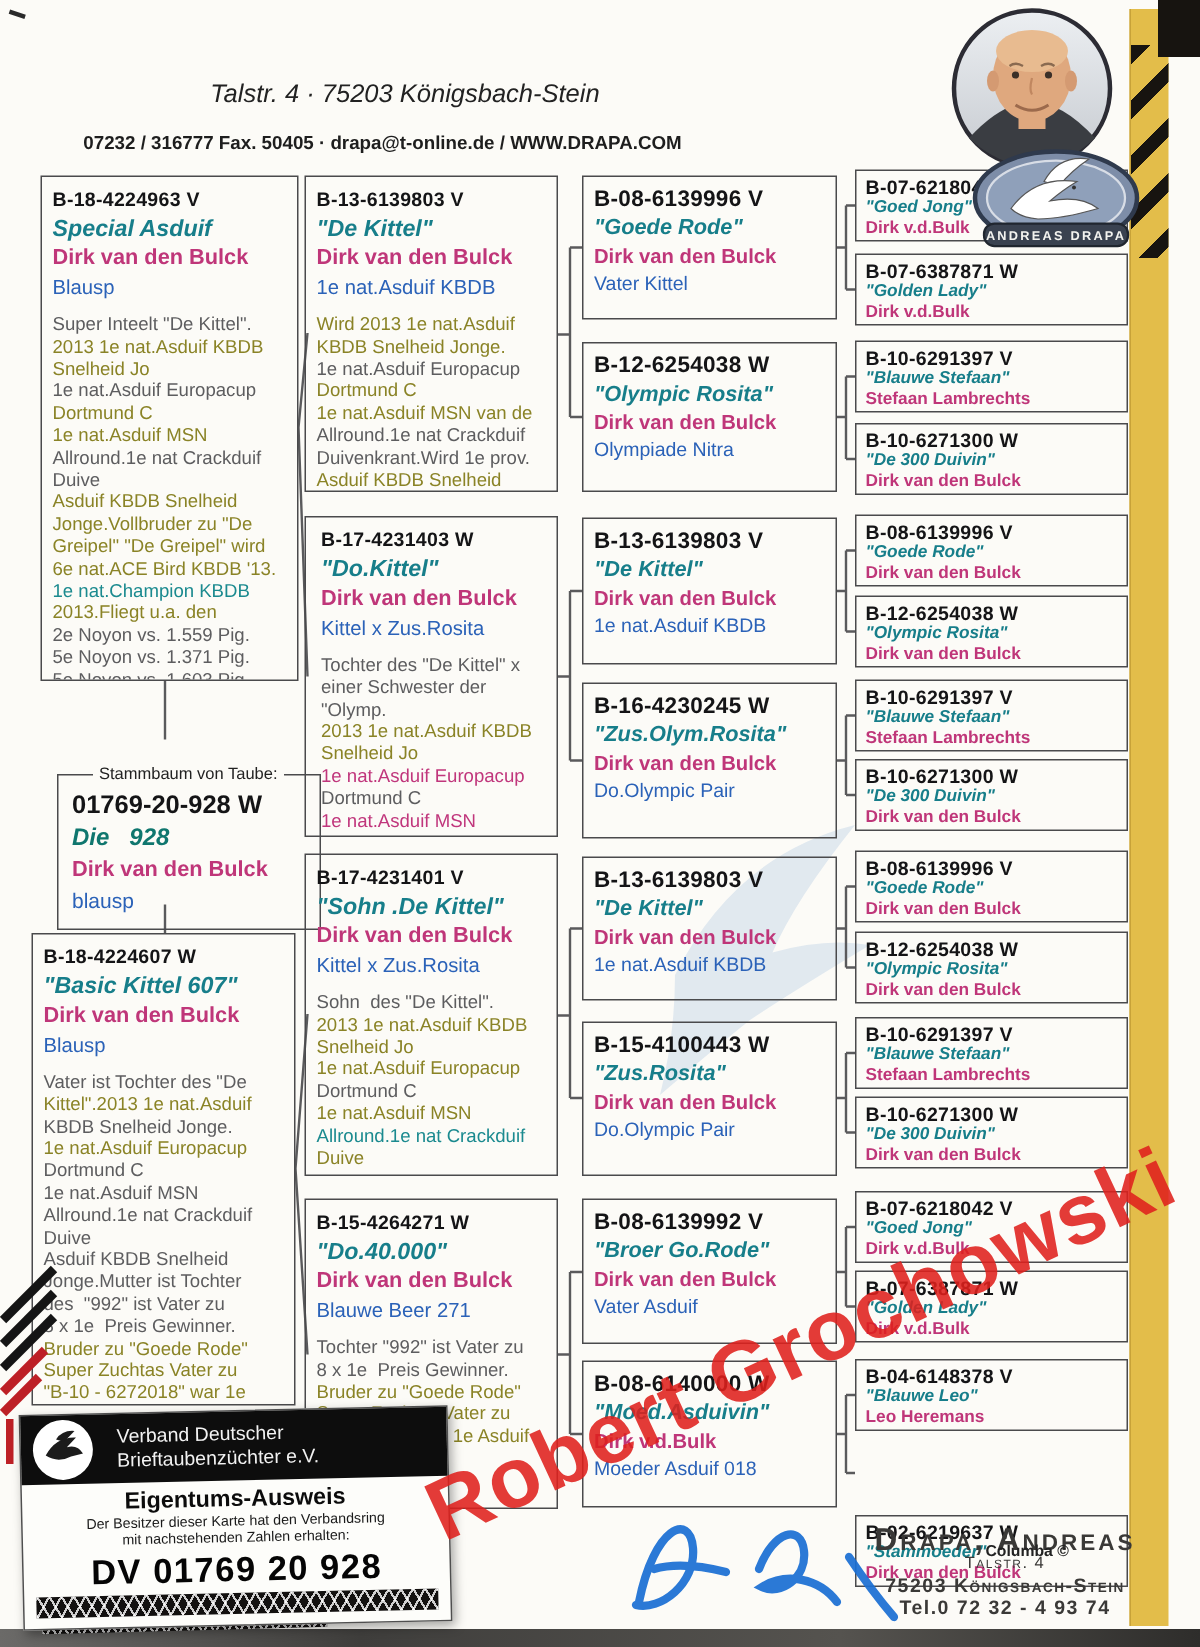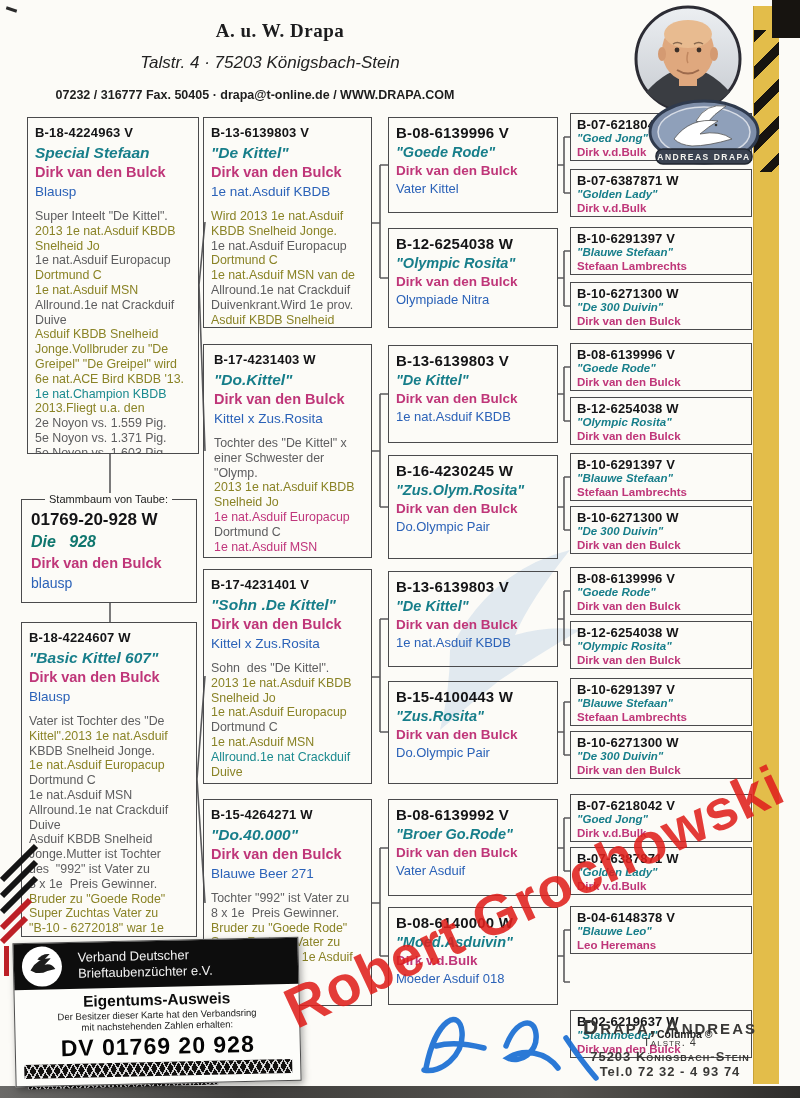--- a/index.html
+++ b/index.html
@@ -38,21 +38,21 @@
   .pbox.g3 .owner{font-size:13.5px;line-height:18px;}
   .pbox.g3 .info{font-size:13px;line-height:18px;}
   .pbox.g4{padding:3px 6px;}
   .pbox.g4 .ring{font-size:13px;line-height:15px;}
   .pbox.g4 .pname{font-size:11.5px;line-height:13.5px;}
   .pbox.g4 .owner{font-size:11.5px;line-height:13.5px;}
   .c-gray{color:#5d5d5f}.c-olive{color:#8a8326}.c-teal{color:#1b8a8f}
   .c-magenta{color:#c0367c}.c-blue{color:#2b62b8}
   
   .subject{position:absolute;left:21px;top:493px;width:176px;height:110px;z-index:6;
-           border:1.5px solid #4a4a4c;margin:0;padding:4px 9px;box-sizing:border-box;background:transparent;}
+           border:1.5px solid #4a4a4c;margin:17px;padding:4px 9px;box-sizing:border-box;background:transparent;}
   .subject legend{font-size:11px;color:#222;padding:0 4px;margin-left:14px;}
   .subject .ring{font-weight:bold;font-size:17px;line-height:22px;color:#141416;}
   .subject .pname{font-weight:bold;font-style:italic;font-size:16px;line-height:22px;color:#0f766e;white-space:pre-wrap;}
   .subject .owner{font-weight:bold;font-size:14.5px;line-height:21px;color:#bf3679;}
   .subject .info{font-size:14px;line-height:19px;color:#2b62b8;}
   
   .connectors{position:absolute;left:0;top:0;z-index:5;}
   
   .dove-wm{position:absolute;left:420px;top:530px;z-index:1;opacity:.55;}
   .red-wm{position:absolute;left:288px;top:978px;z-index:30;transform:rotate(-25deg);
@@ -92,21 +92,20 @@
 
 <div class="page">
 
   <div class="corner-mark"></div>
   <div class="stripe">
       <div class="hatch"></div>
     </div>
   <div class="corner-tr"></div>
   <div class="bottom-band"></div>
 
-  <div class="hdr-name">A. u. W. Drapa</div>
   <div class="hdr-addr">Talstr. 4  ·  75203 Königsbach-Stein</div>
   <div class="hdr-contact">07232 / 316777 Fax. 50405  ·  drapa@t-online.de / WWW.DRAPA.COM</div>
 
   <div class="photo">
     <svg width="110" height="110" viewBox="0 0 110 110">
       <defs>
           <linearGradient id="pg" x1="0" y1="0" x2="0" y2="1">
         <stop offset="0" stop-color="#eceff2"></stop>
             <stop offset="1" stop-color="#c6cad0"></stop>
           </linearGradient>
@@ -173,21 +172,21 @@
     <legend>Stammbaum von Taube:</legend>
     <div class="ring">01769-20-928 W</div>
     <div class="pname">Die   928</div>
     <div class="owner">Dirk van den Bulck</div>
     <div class="info">blausp</div>
   </fieldset>
 
   <div id="boxes">
       <div class="pbox g1" style="left: 27px; top: 117px; width: 172px; height: 337px;">
         <div class="ring">B-18-4224963 V</div>
-        <div class="pname">Special Stefaan</div>
+        <div class="pname">Special Asduif</div>
         <div class="owner">Dirk van den Bulck</div>
         <div class="info">Blausp</div>
         <div class="notes"><div class="c-gray">Super Inteelt "De Kittel".</div><div class="c-olive">2013 1e nat.Asduif KBDB</div><div class="c-olive">Snelheid Jo</div><div class="c-gray">1e nat.Asduif Europacup</div><div class="c-olive">Dortmund C</div><div class="c-olive">1e nat.Asduif MSN</div><div class="c-gray">Allround.1e nat Crackduif</div><div class="c-gray">Duive</div><div class="c-olive">Asduif KBDB Snelheid</div><div class="c-olive">Jonge.Vollbruder zu "De</div><div class="c-olive">Greipel" "De Greipel" wird</div><div class="c-olive">6e nat.ACE Bird KBDB '13.</div><div class="c-teal">1e nat.Champion KBDB</div><div class="c-olive">2013.Fliegt u.a. den</div><div class="c-gray">2e Noyon vs. 1.559 Pig.</div><div class="c-gray">5e Noyon vs. 1.371 Pig.</div><div class="c-gray">5e Noyon vs. 1.603 Pig.</div></div>
       </div>
       <div class="pbox g1" style="left: 21px; top: 622px; width: 176px; height: 315px;">
         <div class="ring">B-18-4224607 W</div>
         <div class="pname">"Basic Kittel 607"</div>
         <div class="owner">Dirk van den Bulck</div>
         <div class="info">Blausp</div>
         <div class="notes"><div class="c-gray">Vater ist Tochter des "De</div><div class="c-olive">Kittel".2013 1e nat.Asduif</div><div class="c-gray">KBDB Snelheid Jonge.</div><div class="c-olive">1e nat.Asduif Europacup</div><div class="c-gray">Dortmund C</div><div class="c-gray">1e nat.Asduif MSN</div><div class="c-gray">Allround.1e nat Crackduif</div><div class="c-gray">Duive</div><div class="c-gray">Asduif KBDB Snelheid</div><div class="c-gray">Jonge.Mutter ist Tochter</div><div class="c-gray">des  "992" ist Vater zu</div><div class="c-gray">8 x 1e  Preis Gewinner.</div><div class="c-olive">Bruder zu "Goede Rode"</div><div class="c-olive">Super Zuchtas Vater zu</div><div class="c-olive">"B-10 - 6272018" war 1e</div><div class="c-olive">Asduif 2010 &amp; 2011</div></div>

